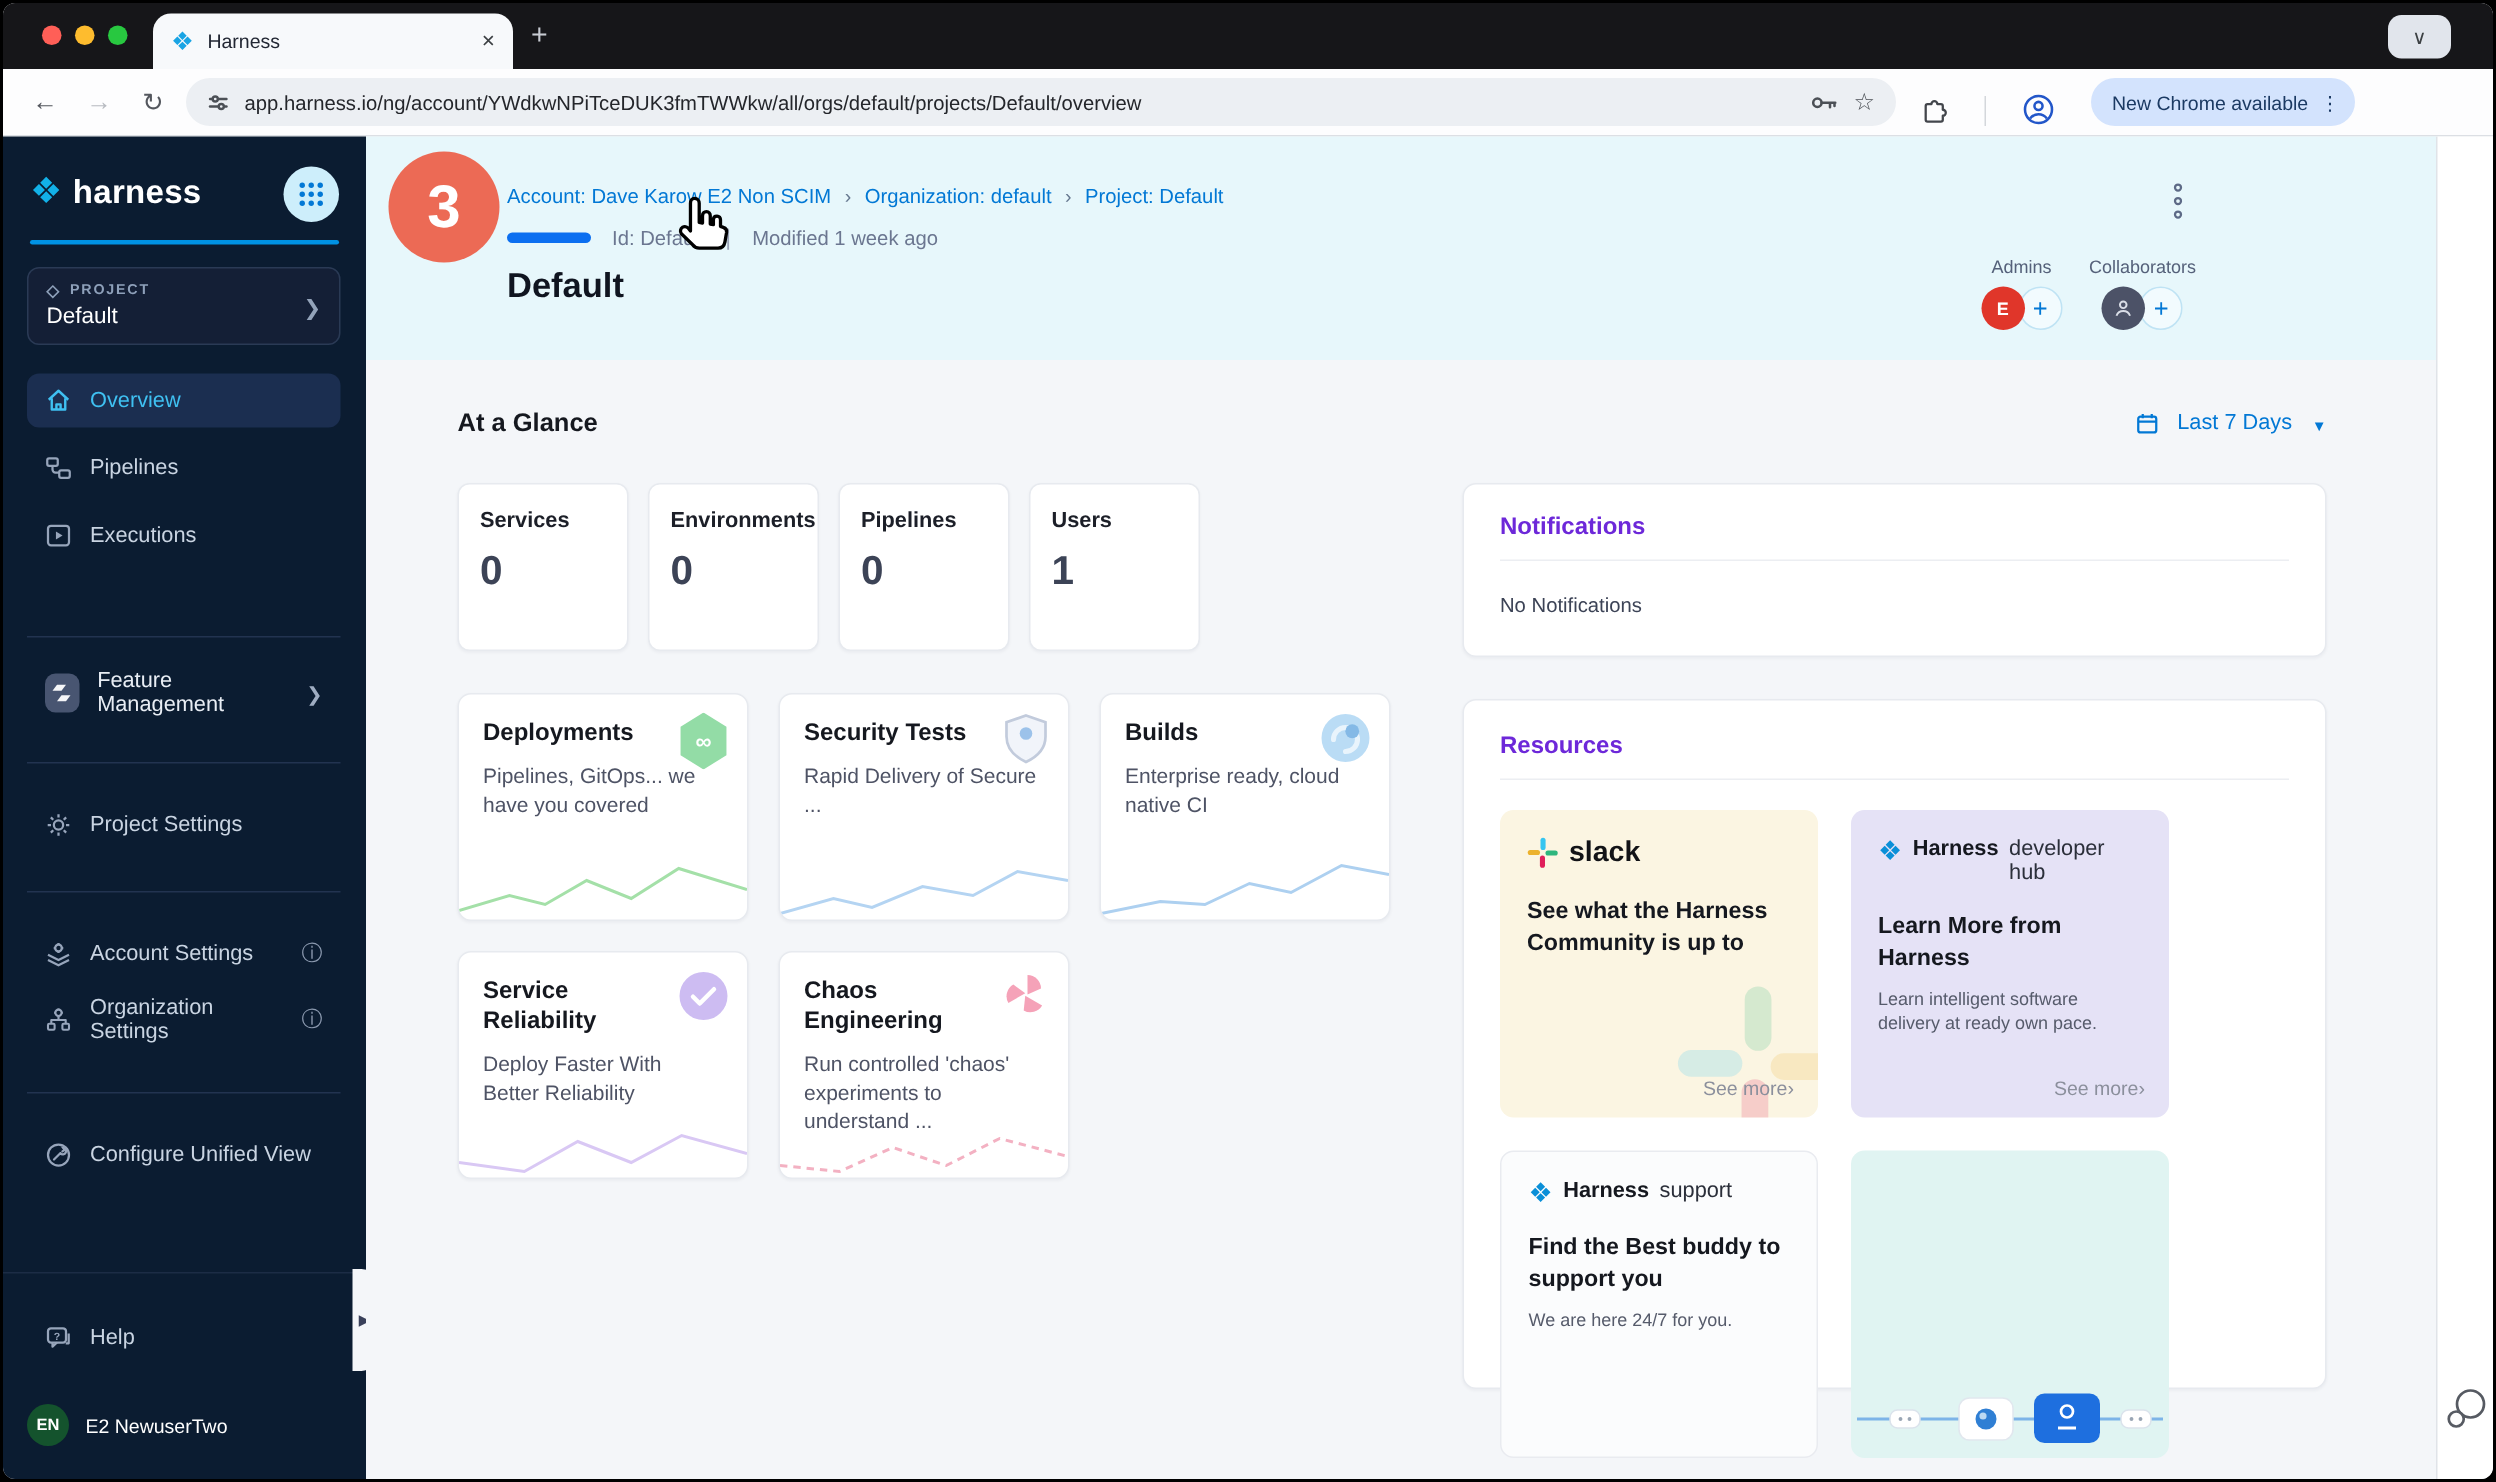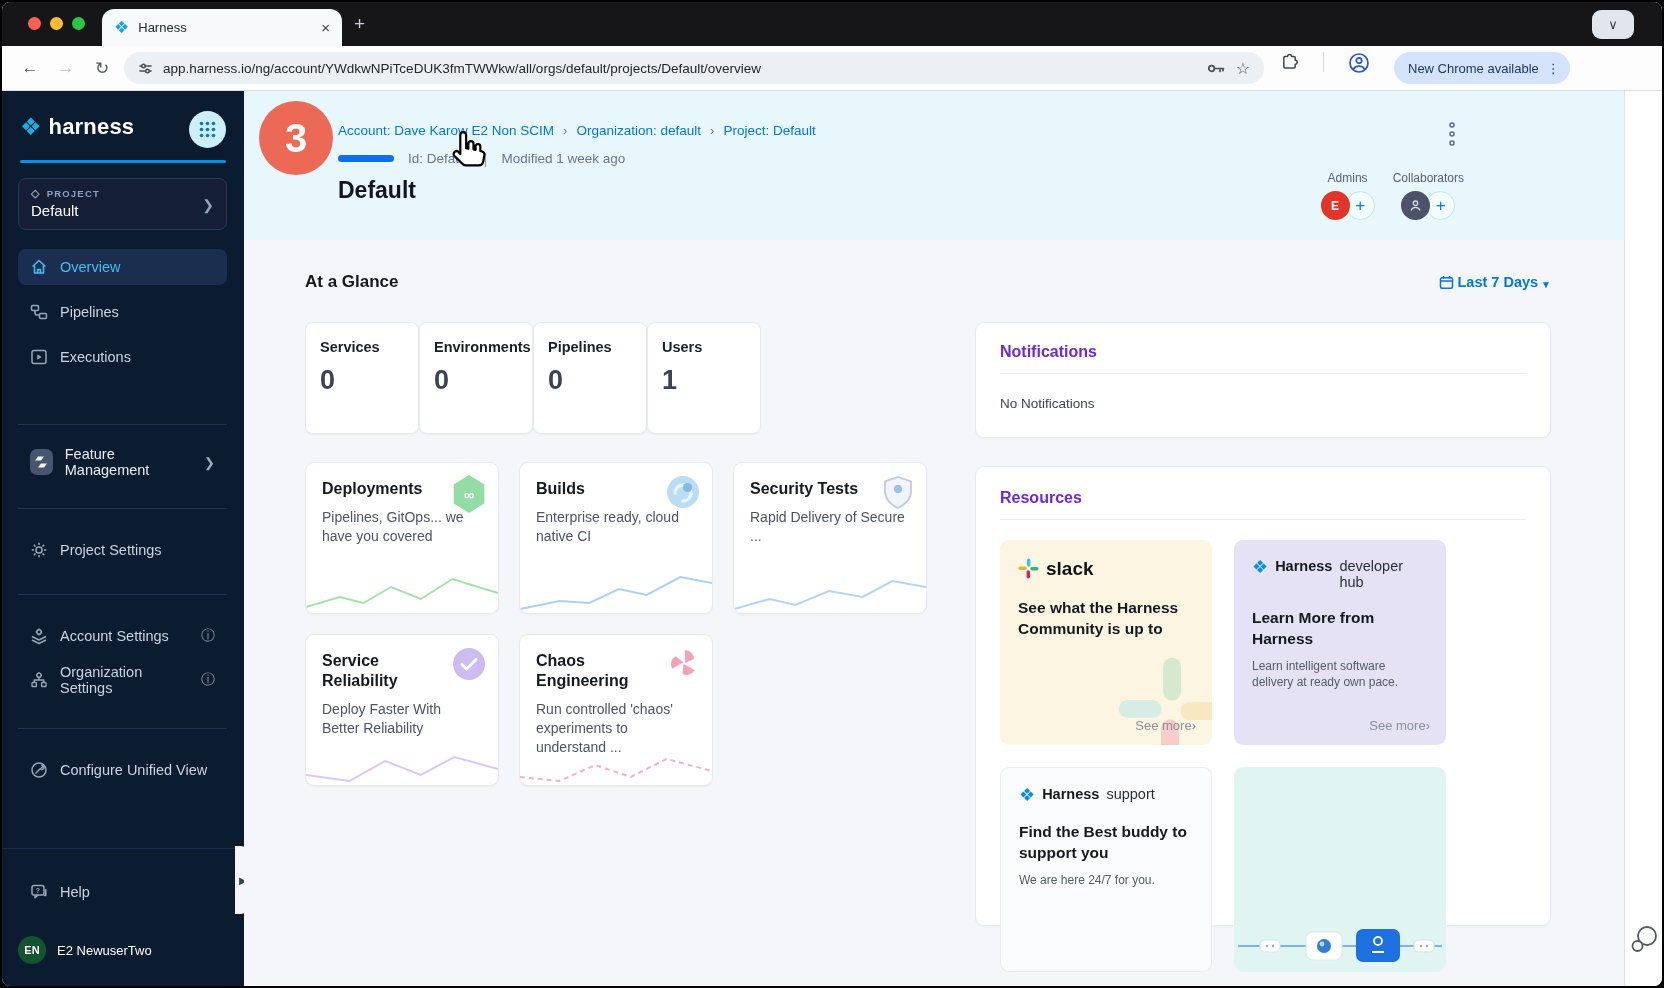--- a/index.html
+++ b/index.html
@@ -16,21 +16,21 @@
   .tab-close { color:#3c4043; font-size:15px; cursor:default; }
   .newtab-btn { position:absolute; left:352px; top:11px; color:#c8cbd2; font-size:19px; }
   .tabchevron { position:absolute; right:28px; top:8px; width:42px; height:29px; background:#e1e5ec; border-radius:9px; color:#3c4043; font-size:13px; display:flex; align-items:center; justify-content:center; }
 
   .toolbar { position:absolute; left:0; top:44px; width:100%; height:45px; background:#fdfdfe; border-bottom:1px solid #dcdfe4; display:flex; align-items:center; }
   .navbtn { font-size:17px; color:#54575e; width:36px; text-align:center; }
   .navbtn.disabled { color:#b8bbc1; }
   .urlpill { margin-left:4px; width:1140px; height:32px; background:#eceff3; border-radius:16px; display:flex; align-items:center; padding:0 14px; gap:10px; }
   .urltext { flex:1; font-size:13.5px; color:#24262b; white-space:nowrap; overflow:hidden; }
   .pill-ico { color:#4c5056; display:flex; }
-  .toolbar-right { display:flex; align-items:flex-start; gap:24px; margin-left:16px; }
+  .toolbar-right { display:flex; align-items:flex-end; gap:24px; margin-left:16px; }
   .tb-divider { width:1px; height:20px; background:#d4d7db; }
   .update-pill { height:32px; background:#d3e3fd; border-radius:16px; display:flex; align-items:center; padding:0 10px 0 14px; gap:8px; }
   .update-pill span { font-size:13px; color:#1b3a63; }
   .kebab-dark { color:#1b3a63; font-size:14px; letter-spacing:0; }
 
   
   .sidebar { position:absolute; left:0; top:89px; width:242px; height:899px; background:#0b1c31; }
   .logo-row { position:absolute; left:18px; top:22px; display:flex; align-items:center; gap:7px; }
   .logo-mark { color:#12b1e8; font-size:24px; }
   .logo-word { color:#fff; font-size:22px; font-weight:700; letter-spacing:.2px; }
@@ -74,28 +74,28 @@
   .people-label { font-size:12px; color:#55617a; }
   .avatars { display:flex; align-items:center; }
   .av { width:29px; height:29px; border-radius:50%; display:flex; align-items:center; justify-content:center; font-size:12px; font-weight:700; color:#fff; }
   .av-admin { background:#e0362a; z-index:2; }
   .av-collab { background:#4c5267; z-index:2; }
   .av-plus { width:29px; height:29px; border-radius:50%; border:1.5px solid #bfe3f4; background:#f2fbfe; color:#0278d5; font-size:17px; font-weight:400; display:flex; align-items:center; justify-content:center; margin-left:-4px; }
 
   .body { position:absolute; left:0; top:149px; width:100%; height:750px; background:#f4f6f9; padding:32px 72px 0 61px; }
   .glance-row { display:flex; align-items:center; justify-content:space-between; width:1246px; }
   .glance-title { font-size:17px; font-weight:700; color:#15181f; }
-  .range-btn { display:flex; align-items:flex-end; gap:3px; color:#0278d5; font-size:14.5px; font-weight:700; }
+  .range-btn { display:flex; align-items:flex-end; gap:13px; color:#0278d5; font-size:14.5px; font-weight:400; }
   .range-caret { font-size:10px; }
 
   .cols { display:flex; gap:48px; margin-top:30px; }
   .leftcol { width:622px; }
   .rightcol { width:576px; }
 
-  .stats { display:flex; }
+  .stats { display:flex; gap:13px; }
   .statcard { width:114px; height:112px; background:#fff; border:1px solid #e7eaef; border-radius:8px; padding:16px 14px; box-shadow:0 1px 2px rgba(20,30,60,.04); }
   .stat-label { font-size:14.5px; font-weight:700; color:#1c1f28; }
   .stat-value { margin-top:10px; font-size:27px; font-weight:700; color:#3c4356; }
 
   .modules { margin-top:28px; display:grid; grid-template-columns:repeat(3,194px); gap:20px; }
   .modcard { position:relative; height:152px; background:#fff; border:1px solid #e7eaef; border-radius:9px; padding:16px 16px 0; box-shadow:0 1px 2px rgba(20,30,60,.04); overflow:hidden; }
   .mod-name { font-size:16px; font-weight:700; color:#15181f; width:130px; line-height:1.25; }
   .mod-desc { margin-top:9px; font-size:14px; color:#4e5365; line-height:1.35; }
   .mod-ico { position:absolute; right:12px; top:12px; }
   .spark { position:absolute; left:0; bottom:0; width:100%; height:44px; }
@@ -434,43 +434,43 @@
             <div class="modcard">
               <span class="mod-ico" style="width:34px;height:38px;background:#93dca6;clip-path:polygon(50% 0,95% 25%,95% 75%,50% 100%,5% 75%,5% 25%);display:flex;align-items:center;justify-content:center;color:#fff;font-weight:700;font-size:15px;">∞</span>
               <div class="mod-name">Deployments</div>
               <div class="mod-desc">Pipelines, GitOps... we have you covered</div>
               <svg class="spark" viewBox="0 0 194 44" preserveAspectRatio="none">
                   <polyline points="0,38 34,28 58,34 86,18 116,30 148,10 194,24" fill="none" stroke="#a4e0a8" stroke-width="2"></polyline>
                 </svg>
             </div>
             <div class="modcard">
               <span class="mod-ico">
+                <svg width="32" height="36" viewBox="0 0 32 36">
+                    <path d="M16 2 L29 6.5 V16 c0 8.5-5.5 13.5-13 17 C8.5 29.5 3 24.5 3 16 V6.5 Z" fill="#f1f4fa" stroke="#c2cbdc" stroke-width="1.8"></path>
+                    <circle cx="16" cy="14" r="4.2" fill="#9cc2ea"></circle>
+                  </svg>
+              </span>
+              <div class="mod-name">Security Tests</div>
+              <div class="mod-desc">Rapid Delivery of Secure ...</div>
+              <svg class="spark" viewBox="0 0 194 44" preserveAspectRatio="none">
+                  <polyline points="0,40 36,30 62,36 96,22 130,28 160,12 194,18" fill="none" stroke="#b4d4f2" stroke-width="2"></polyline>
+                </svg>
+            </div>
+            <div class="modcard">
+              <span class="mod-ico">
                 <svg width="34" height="34" viewBox="0 0 34 34">
                     <circle cx="17" cy="17" r="16" fill="#badcf5"></circle>
                     <path d="M9 18 a8 8 0 1 1 8 8" fill="none" stroke="#e9f4fc" stroke-width="3.4" stroke-linecap="round"></path>
                     <circle cx="21.5" cy="12.5" r="4.6" fill="#84b9e6"></circle>
                   </svg>
               </span>
               <div class="mod-name">Builds</div>
               <div class="mod-desc">Enterprise ready, cloud native CI</div>
               <svg class="spark" viewBox="0 0 194 44" preserveAspectRatio="none">
                   <polyline points="0,40 40,32 70,34 100,20 128,26 162,8 194,14" fill="none" stroke="#add0f0" stroke-width="2"></polyline>
-                </svg>
-            </div>
-            <div class="modcard">
-              <span class="mod-ico">
-                <svg width="32" height="36" viewBox="0 0 32 36">
-                    <path d="M16 2 L29 6.5 V16 c0 8.5-5.5 13.5-13 17 C8.5 29.5 3 24.5 3 16 V6.5 Z" fill="#f1f4fa" stroke="#c2cbdc" stroke-width="1.8"></path>
-                    <circle cx="16" cy="14" r="4.2" fill="#9cc2ea"></circle>
-                  </svg>
-              </span>
-              <div class="mod-name">Security Tests</div>
-              <div class="mod-desc">Rapid Delivery of Secure ...</div>
-              <svg class="spark" viewBox="0 0 194 44" preserveAspectRatio="none">
-                  <polyline points="0,40 36,30 62,36 96,22 130,28 160,12 194,18" fill="none" stroke="#b4d4f2" stroke-width="2"></polyline>
                 </svg>
             </div>
             <div class="modcard">
               <span class="mod-ico">
                 <svg width="34" height="34" viewBox="0 0 34 34">
                     <circle cx="17" cy="17" r="16" fill="#cdbcf2"></circle>
                     <path d="M10 17.5 l4.5 4.5 L24 12.5" fill="none" stroke="#fff" stroke-width="3" stroke-linecap="round" stroke-linejoin="round"></path>
                   </svg>
               </span>
               <div class="mod-name">Service Reliability</div>

